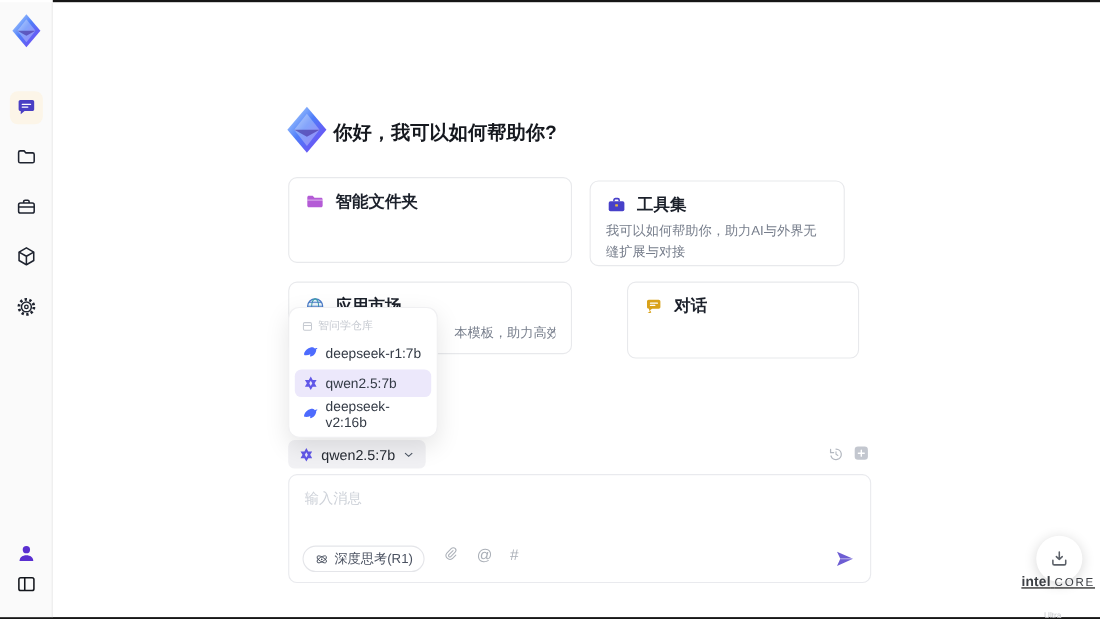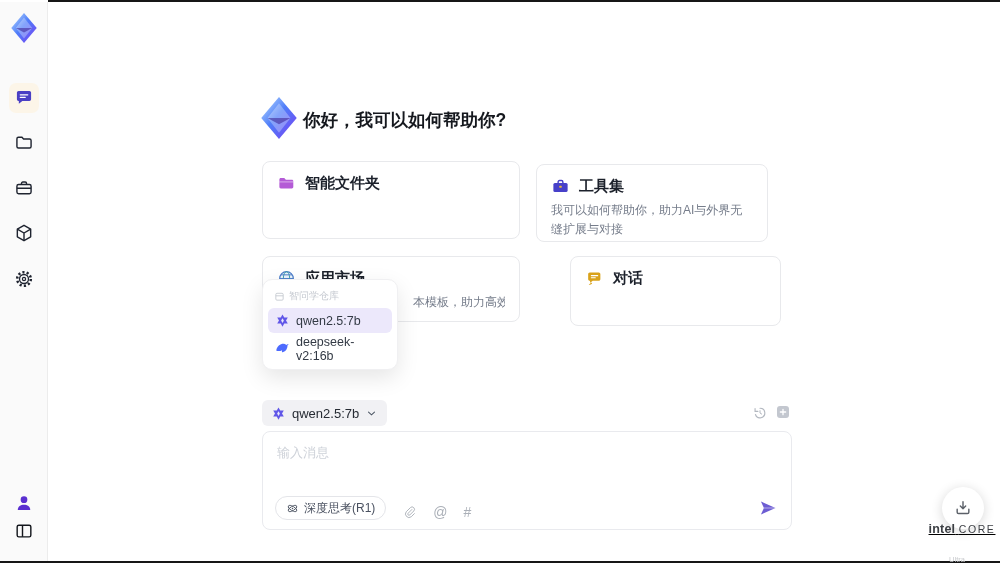--- a/index.html
+++ b/index.html
@@ -56,21 +56,21 @@
   .btn-history { left:752px; top:405px; }
   .btn-newchat { left:775px; top:404px; }
 
   
   .composer { position:absolute; left:262px; top:431px; width:530px; height:99px; border:1px solid #e9eaee;
               border-radius:8px; background:#fff; }
   .composer textarea { position:absolute; left:0; top:0; width:100%; height:54px; border:none; outline:none;
               resize:none; background:transparent; padding:12px 14px; font-size:13px; color:#c2410c;
               font-family:Liberation Sans, sans-serif; }
   .composer textarea::placeholder { color:#ced2d9; }
-  .composer-row { position:absolute; left:12px; bottom:9px; display:flex; align-items:flex-end; }
+  .composer-row { position:absolute; left:12px; bottom:9px; display:flex; align-items:flex-start; }
   .think-chip { display:inline-flex; align-items:center; gap:5px; height:24px; padding:0 10px;
                 border:1px solid #e4e5e9; border-radius:13px; font-size:12px; color:#4a5160; cursor:pointer; }
   .think-chip svg { width:13px; height:13px; }
   .tool-ic { margin-left:16px; cursor:pointer; display:inline-flex; align-items:center; }
   .tool-ic svg { width:15px; height:15px; }
   .tool-glyph { font-size:14px; color:#abb0b8; }
   .send-btn { position:absolute; right:13px; bottom:11px; width:20px; height:20px; cursor:pointer; }
 
   
   .fab { position:absolute; left:942px; top:487px; width:42px; height:42px; border-radius:50%; background:#fff;
@@ -199,20 +199,26 @@
     </div>
   </div>
 
   <div class="dropdown">
     <div class="dd-header">
       <svg viewBox="0 0 24 24">
         <rect x="4" y="5" width="16" height="15" rx="2.5" fill="none" stroke="#c6cad1" stroke-width="2"></rect>
         <path d="M4 10.5h16" stroke="#c6cad1" stroke-width="2"></path>
       </svg>
       <span>智问学仓库</span>
+    </div>
+    <div class="dd-item">
+      <svg viewBox="0 0 24 24">
+        <path d="M21.8 5.6c-1.2-.5-2.7-.3-3.7.6C16.4 4.5 14 3.9 11.7 4.5 7.5 5.4 4.1 8.8 2.8 12c-.5 1.2-.7 2.3-.5 3 .1.5.5.8 1 .9 3.2.3 5.9-.2 8.2-1.3-.5 1-.6 2-.3 2.8.2.4.6.7 1.1.5 2.5-.8 4.6-2.4 6-4.5 1.4-2.3 1.9-4.6 1.5-6.2.7-.4 1.4-.9 2-1.6z" fill="#4d6bfe"></path>
+      </svg>
+      <span>deepseek-r1:7b</span>
     </div>
     <div class="dd-item selected">
       <svg viewBox="0 0 24 24">
         <path d="M12 2.2l2.8 4.9h5.7l-2.9 4.9 2.9 4.9h-5.7L12 21.8l-2.8-4.9H3.5l2.9-4.9-2.9-4.9h5.7z" fill="#6157e8"></path>
         <path d="M12 8.2l2.2 3.8-2.2 3.8-2.2-3.8z" fill="#ffffff" opacity=".85"></path>
       </svg>
       <span>qwen2.5:7b</span>
     </div>
     <div class="dd-item">
       <svg viewBox="0 0 24 24">

